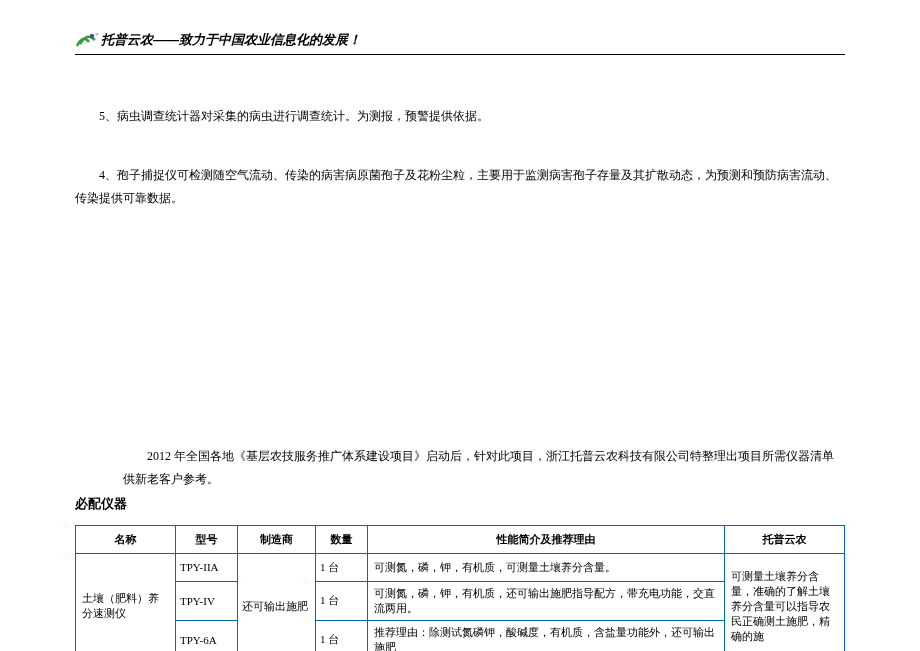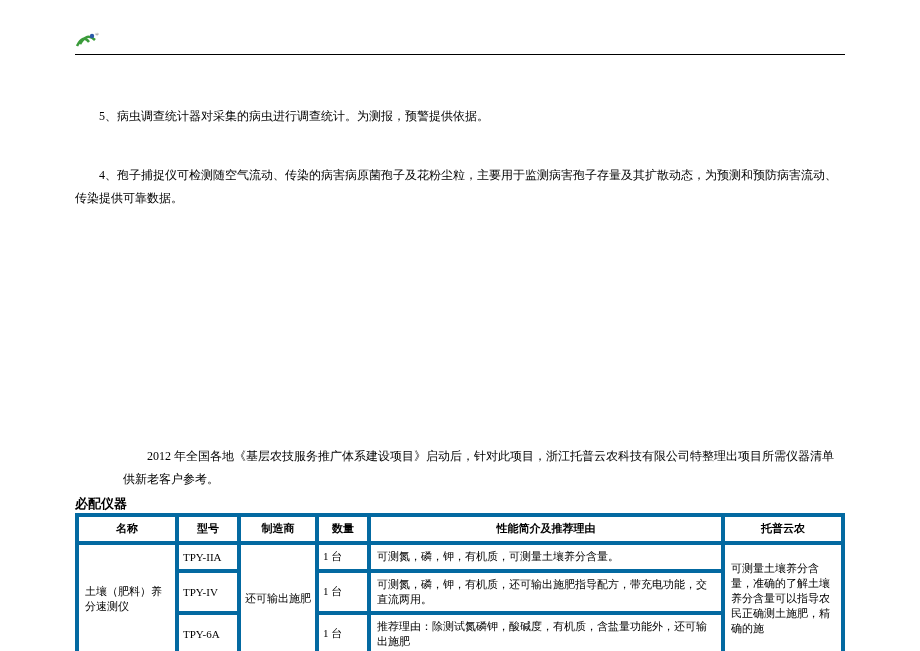--- a/index.html
+++ b/index.html
@@ -48,29 +48,29 @@
     }
     .intro {
       line-height: 1.9;
       text-indent: 2em;
       margin-bottom: 4px;
       margin-left: 48px;
     }
     .section-title {
       font-weight: bold;
       font-size: 13px;
-      margin-bottom: 0;
+      margin-bottom: 12px;
     }
     table {
       border-collapse: collapse;
       width: 100%;
       table-layout: fixed;
     }
     th, td {
-      border: 4px solid #0369a1;
+      border: 1px solid #0369a1;
       padding: 4px 4px;
       font-size: 11px;
       vertical-align: middle;
     }
     th {
       text-align: center;
       font-weight: bold;
       font-family: "SimHei", "黑体", sans-serif;
       height: 28px;
     }
@@ -88,20 +88,23 @@
 <body>
 
 <div class="header">
   <span class="logo">
     <svg width="24" height="20" viewBox="0 0 24 20">
       <path d="M2 16 Q 8 4 14 12" stroke="#3a9b3a" stroke-width="2.5" fill="none"></path>
       <path d="M5 14 Q 12 2 20 10" stroke="#3a9b3a" stroke-width="2.5" fill="none"></path>
       <circle cx="17" cy="6" r="2.2" fill="#2a5aa8"></circle>
       <text x="20" y="6" font-size="5" fill="#333">®</text>
     </svg>
+  </span>
+  <span class="header-title">
+    <span>托普云农</span><span>——</span><span>致力于中国农业信息化的发展！</span>
   </span>
 </div>
 
 <p class="paragraph">5、病虫调查统计器对采集的病虫进行调查统计。为测报，预警提供依据。</p>
 <p class="paragraph">4、孢子捕捉仪可检测随空气流动、传染的病害病原菌孢子及花粉尘粒，主要用于监测病害孢子存量及其扩散动态，为预测和预防病害流动、传染提供可靠数据。</p>
 
 <div class="spacer"></div>
 
 <p class="intro">2012 年全国各地《基层农技服务推广体系建设项目》启动后，针对此项目，浙江托普云农科技有限公司特整理出项目所需仪器清单供新老客户参考。</p>
 <p class="section-title">必配仪器</p>

